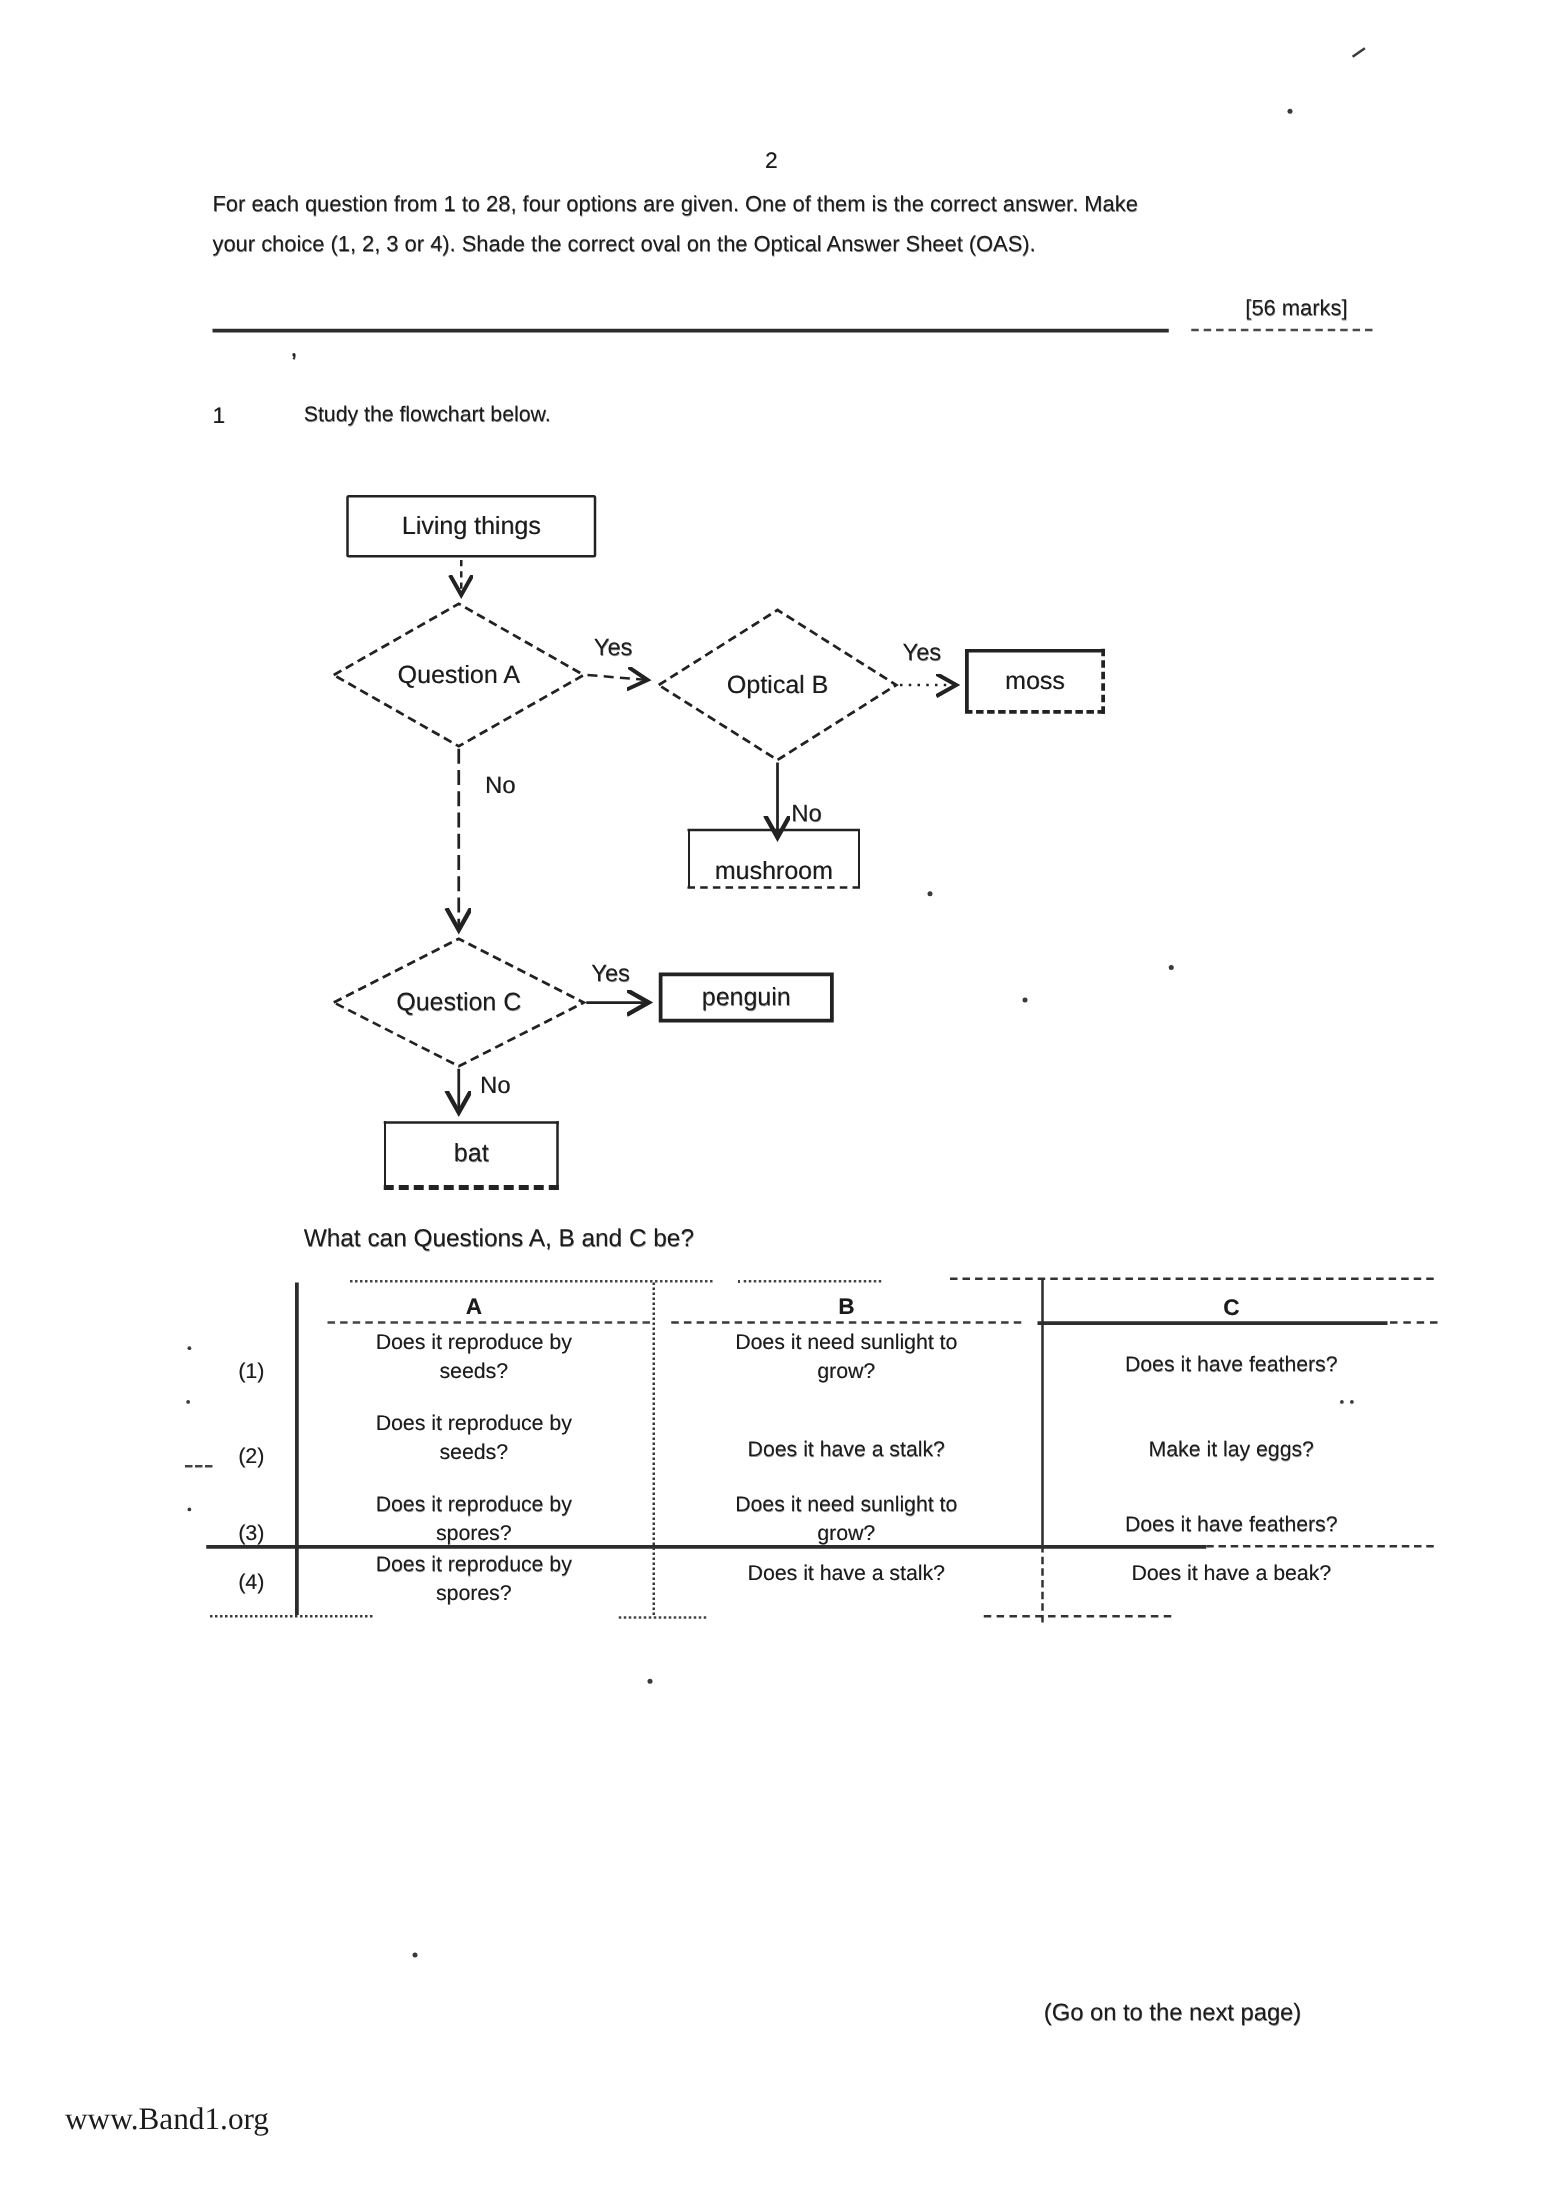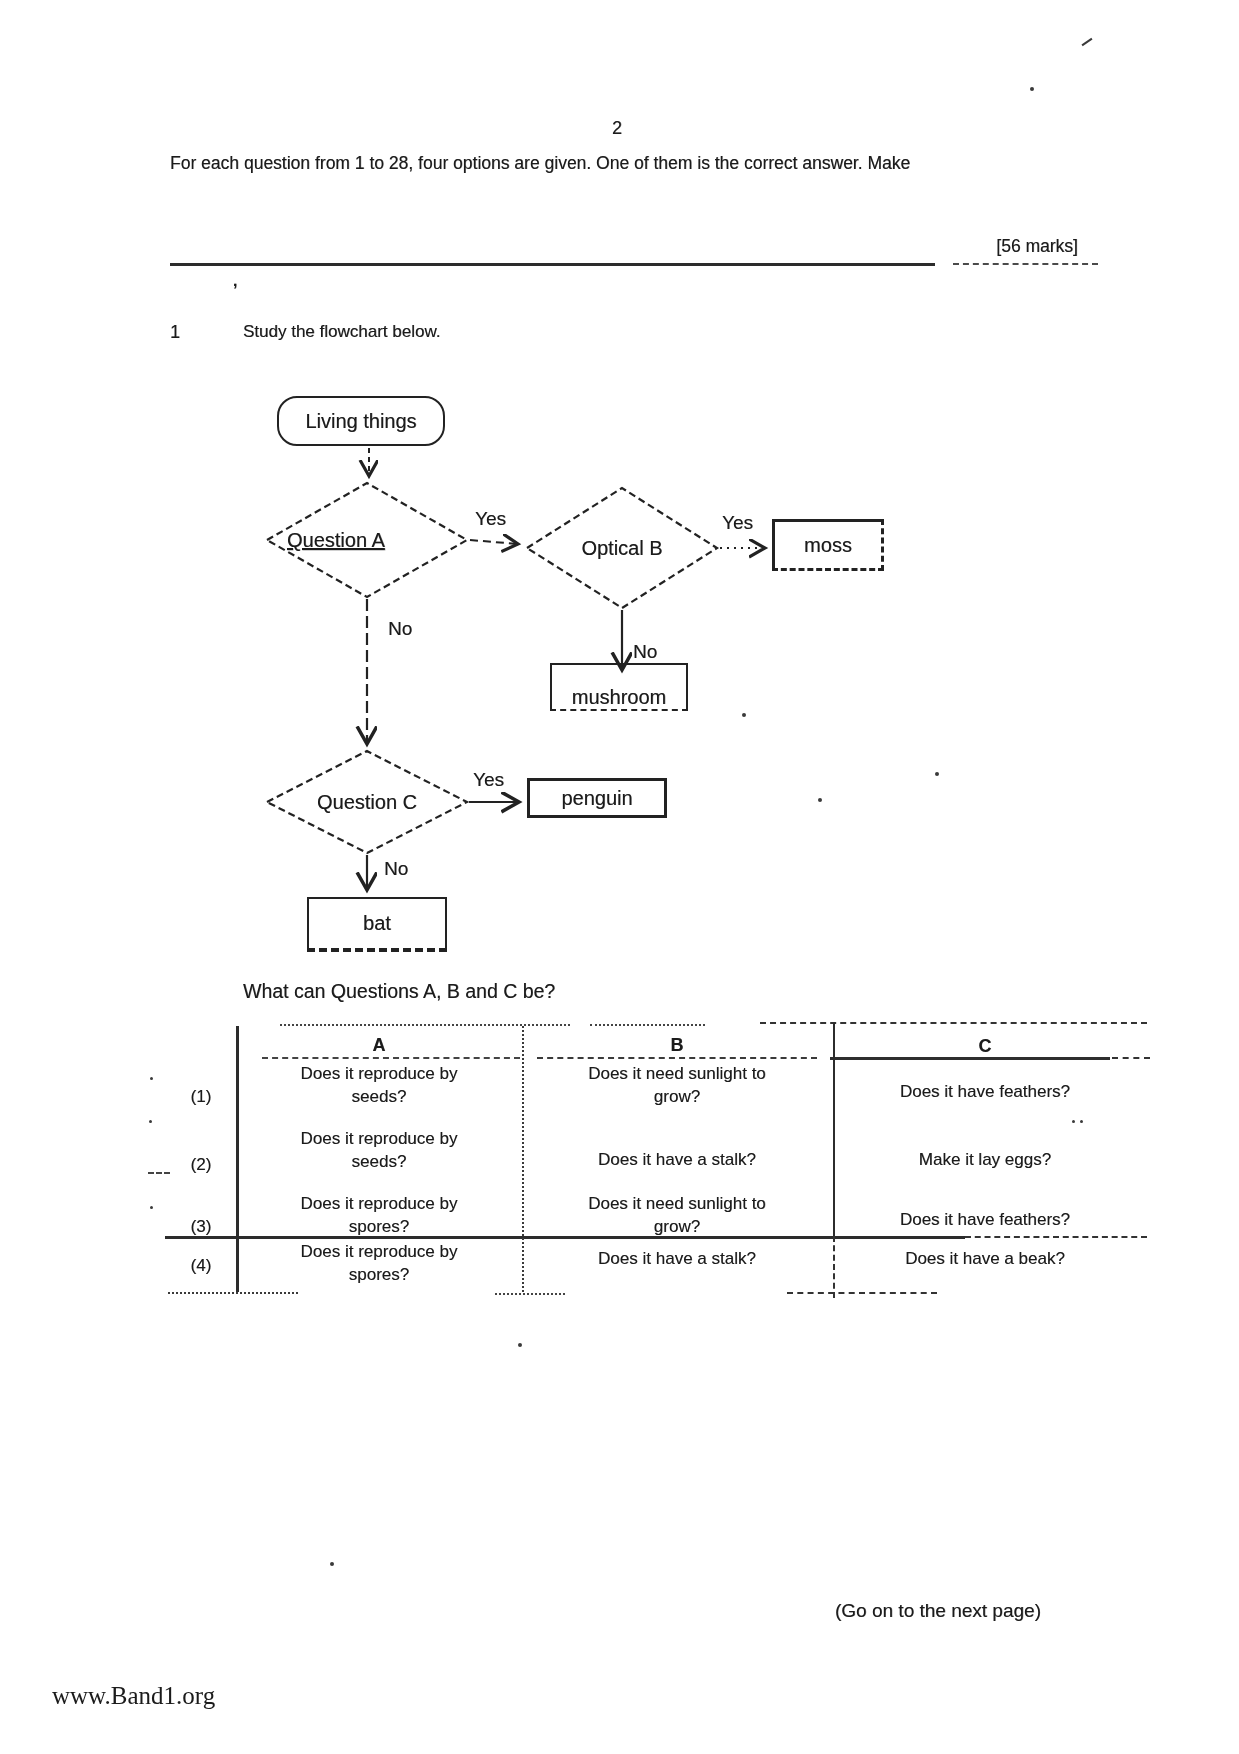--- a/index.html
+++ b/index.html
@@ -19,20 +19,21 @@
   svg.overlay { position:absolute; left:0; top:0; pointer-events:none; }
 </style>
 </head>
 <body>
 
 <div class="page scan">
 
   <div class="t" style="left:612px; top:118px; font-size:18px;">2</div>
 
   <div class="t" style="left:170px; top:153px; font-size:17.5px;">For each question from 1 to 28, four options are given. One of them is the correct answer. Make</div>
+  <div class="t" style="left:170px; top:185px; font-size:17.5px;">your choice (1, 2, 3 or 4). Shade the correct oval on the Optical Answer Sheet (OAS).</div>
   <div class="t" style="left:978px; top:236px; width:100px; text-align:right; font-size:17.5px;">[56 marks]</div>
 
   <div class="hline" style="left:170px; top:263px; width:765px; height:3px; background:#2c2c2c;"></div>
   <div class="hline" style="left:953px; top:263px; width:145px; border-top:2px dashed #4a4a4a;"></div>
   <div class="t" style="left:233px; top:272px; font-size:15px; font-weight:bold;">,</div>
 
   <div class="t" style="left:170px; top:322px; font-size:18px;">1</div>
   <div class="t" style="left:243px; top:322px; font-size:17px;">Study the flowchart below.</div>
 
   <svg class="overlay" width="1239" height="1754" viewBox="0 0 1239 1754">
@@ -48,25 +49,25 @@
 
     <line x1="369" y1="448" x2="369" y2="476" stroke="#222" stroke-width="2" stroke-dasharray="5 4" marker-end="url(#vhead)"></line>
     <line x1="470" y1="540" x2="518" y2="544" stroke="#222" stroke-width="2" stroke-dasharray="8 5" marker-end="url(#vhead)"></line>
     <line x1="720" y1="548" x2="765" y2="548" stroke="#222" stroke-width="2" stroke-dasharray="2 5" marker-end="url(#vhead)"></line>
     <line x1="622" y1="610" x2="622" y2="670" stroke="#222" stroke-width="2.2" marker-end="url(#vhead)"></line>
     <line x1="367" y1="599" x2="367" y2="744" stroke="#222" stroke-width="2.2" stroke-dasharray="12 5" marker-end="url(#vhead)"></line>
     <line x1="469" y1="802" x2="519" y2="802" stroke="#222" stroke-width="2.2" marker-end="url(#vhead)"></line>
     <line x1="367" y1="855" x2="367" y2="890" stroke="#222" stroke-width="2.2" marker-end="url(#vhead)"></line>
   </svg>
 
-  <div class="box" style="left:277px; top:396px; width:168px; height:50px; border:2.5px solid #222; border-radius:20px;">
+  <div class="box" style="left:277px; top:396px; width:200px; height:50px; border:2.5px solid #222; border-radius:2px;">
     <span>Living things</span>
   </div>
 
-  <div class="t" style="left:287px; top:529px; width:160px; font-size:20px;text-decoration:underline;">Question A</div>
+  <div class="t" style="left:287px; top:529px; width:160px; text-align:center; font-size:20px;">Question A</div>
   <div class="t" style="left:542px; top:537px; width:160px; text-align:center; font-size:20px;">Optical B</div>
   <div class="t" style="left:287px; top:791px; width:160px; text-align:center; font-size:20px;">Question C</div>
 
   <div class="box" style="left:772px; top:519px; width:112px; height:52px; border:3px solid #222; border-right-style:dashed; border-bottom-style:dashed;">
     <span>moss</span>
   </div>
 
   <div class="box" style="left:550px; top:663px; width:138px; height:48px; border:2.5px solid #222; border-bottom-style:dashed;align-items:flex-end;">
     <span>mushroom</span>
   </div>

